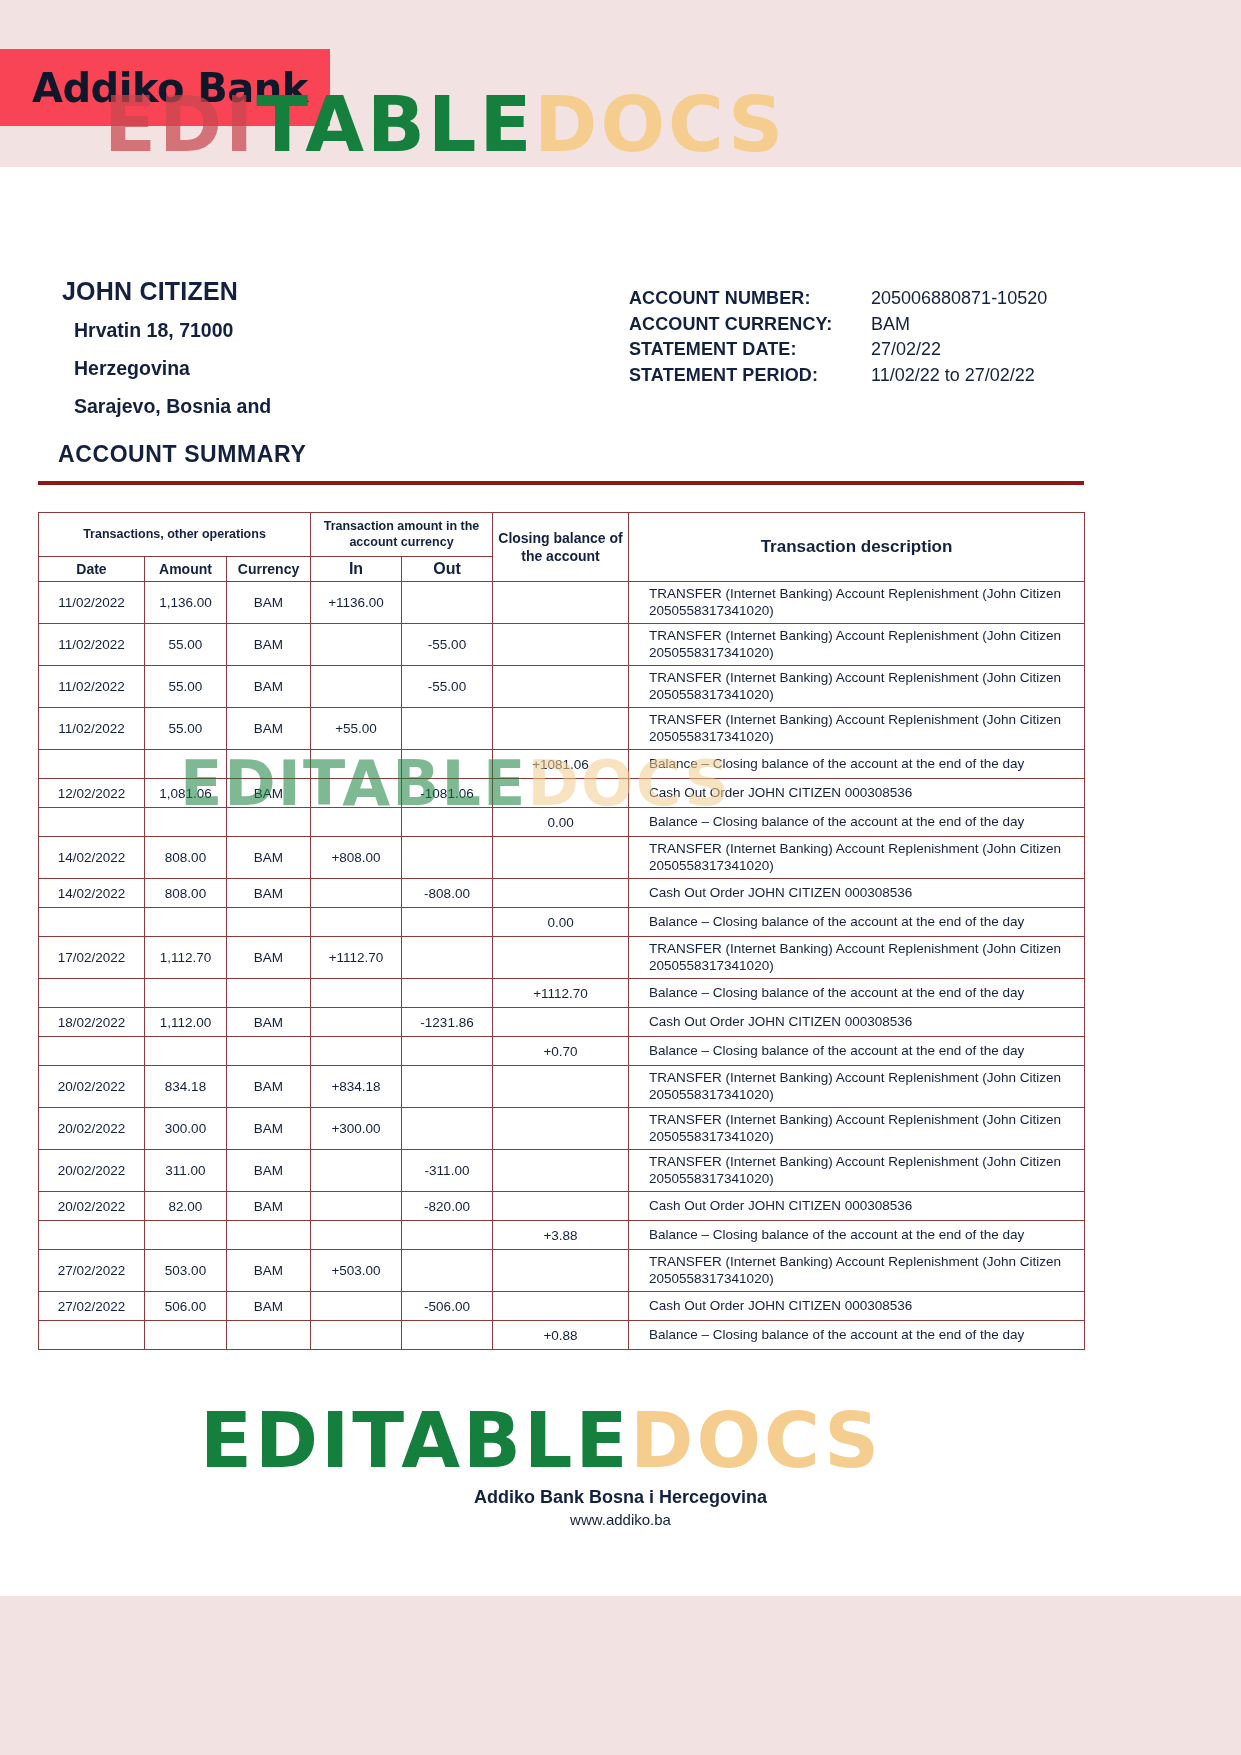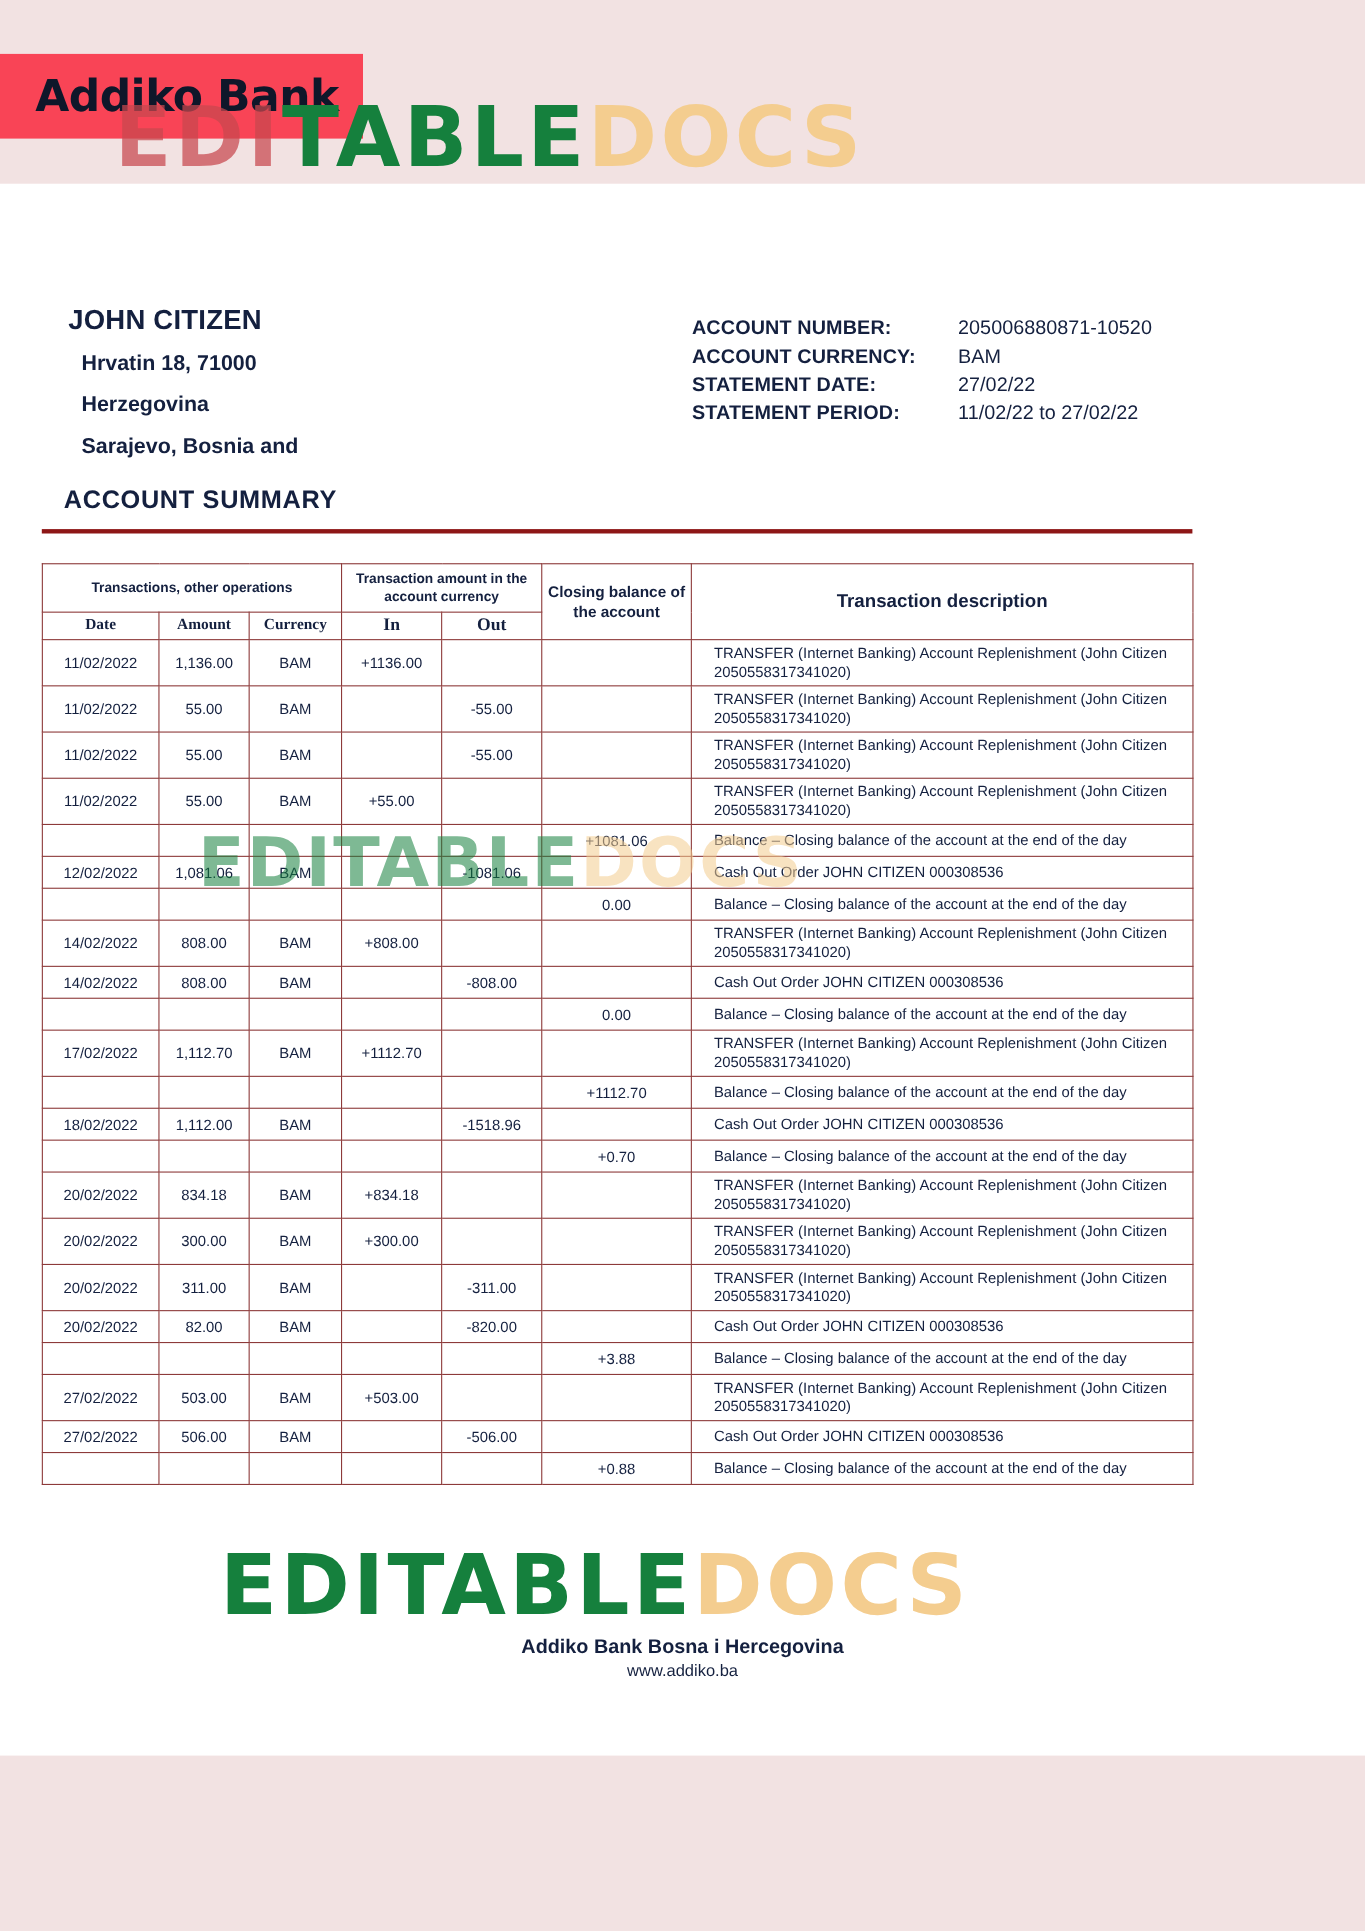--- a/index.html
+++ b/index.html
@@ -144,21 +144,20 @@
     padding: 3px 2px;
   }
   .th-group {
     font-size: 12.5px;
     height: 44px;
     line-height: 1.25;
   }
   .th-sub {
     font-size: 14px;
     height: 17px;
-    font-family: Liberation Serif, serif;
   }
   .th-sub.big { font-size: 16px; }
   .th-desc {
     font-size: 17px;
     height: 69px;
   }
   .th-closing {
     font-size: 14px;
     height: 69px;
     line-height: 1.3;
@@ -382,21 +381,21 @@
         <td class="c-in"></td>
         <td class="c-out"></td>
         <td class="c-bal">+1112.70</td>
         <td class="c-desc">Balance – Closing balance of the account at the end of the day</td>
       </tr>
       <tr>
         <td class="c-date">18/02/2022</td>
         <td class="c-amount">1,112.00</td>
         <td class="c-curr">BAM</td>
         <td class="c-in"></td>
-        <td class="c-out">-1518.96</td>
+        <td class="c-out">-1231.86</td>
         <td class="c-bal"></td>
         <td class="c-desc">Cash Out Order JOHN CITIZEN 000308536</td>
       </tr>
       <tr>
         <td class="c-date"></td>
         <td class="c-amount"></td>
         <td class="c-curr"></td>
         <td class="c-in"></td>
         <td class="c-out"></td>
         <td class="c-bal">+0.70</td>

